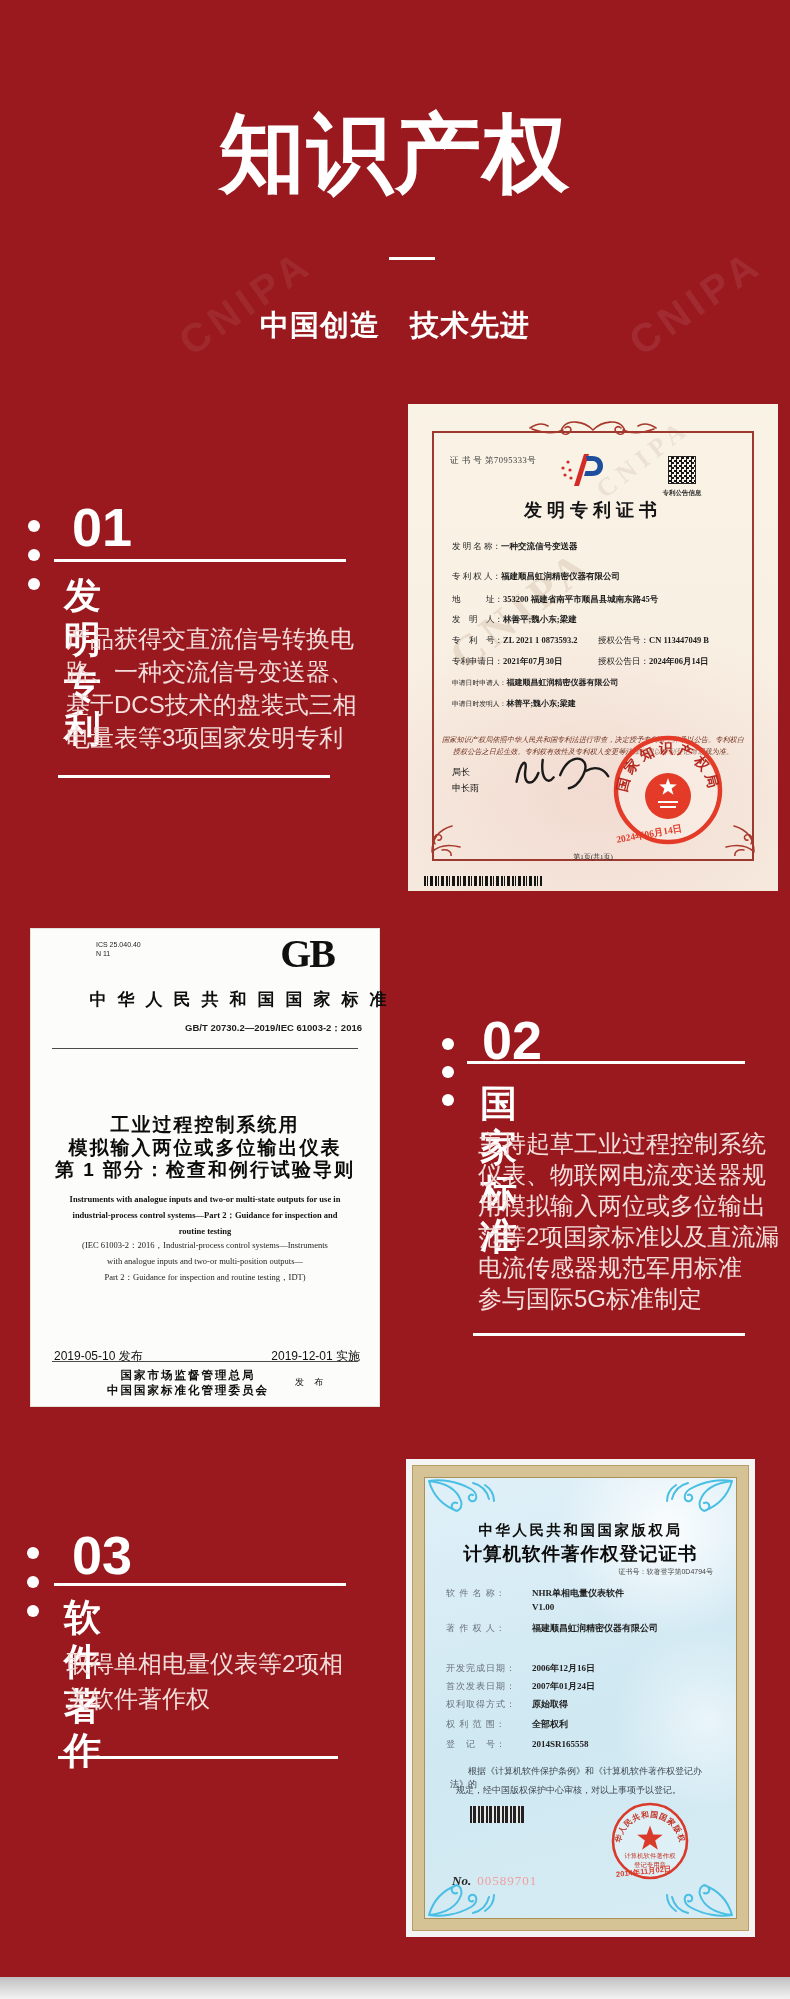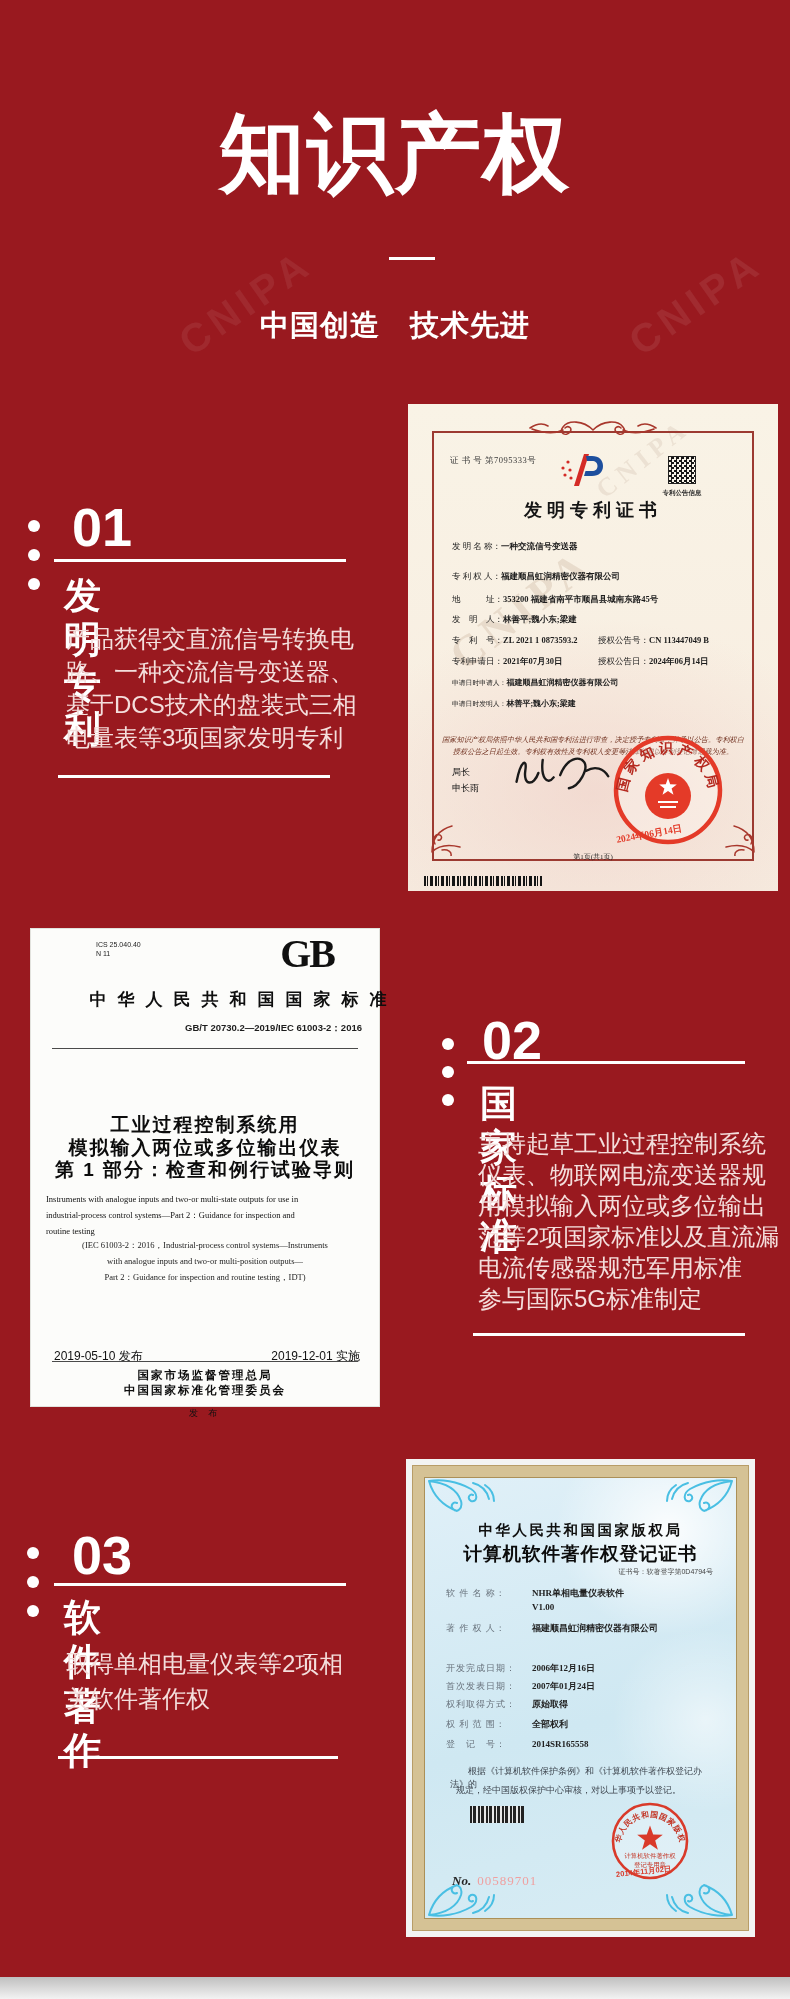--- a/index.html
+++ b/index.html
@@ -60,27 +60,27 @@
     box-shadow:inset 0 0 0 1px #e2e2dd;}
   .gb-ics{position:absolute;left:66px;top:12px;font-size:7px;line-height:9px;color:#222;}
   .gb-logo{position:absolute;right:46px;top:2px;font-size:40px;font-weight:900;color:#101010;
     letter-spacing:-2px;font-family:"Liberation Serif", serif;}
   .gb-heading{position:absolute;left:0;top:60px;width:100%;text-align:center;font-size:17px;
     font-weight:700;letter-spacing:11px;text-indent:11px;color:#0e0e0e;font-family:"Liberation Serif", serif;padding-left:33px;}
   .gb-code{position:absolute;right:18px;top:94px;font-size:9.5px;font-weight:700;color:#1d1d1d;}
   .gb-hr{position:absolute;left:22px;right:22px;height:1px;background:#4a4a4a;}
   .gb-title{position:absolute;left:0;top:186px;width:100%;text-align:center;font-size:19px;
     line-height:22.5px;font-weight:700;letter-spacing:2px;color:#0c0c0c;}
-  .gb-en{position:absolute;left:16px;right:16px;top:263px;font-size:8.5px;
-    line-height:16px;font-weight:400;color:#111;font-family:"Liberation Serif", serif;}
+  .gb-en{position:absolute;left:16px;right:16px;top:263px;text-align:center;font-size:8.5px;
+    line-height:16px;font-weight:700;color:#111;font-family:"Liberation Serif", serif;}
   .gb-iec{position:absolute;left:20px;right:20px;top:309px;text-align:center;font-size:8.5px;
     line-height:16px;color:#222;font-family:"Liberation Serif", serif;}
   .gb-date{position:absolute;top:420px;font-size:12px;color:#111;}
-  .gb-issuer{position:absolute;left:0;top:440px;width:100%;display:flex;justify-content:center;
-    align-items:center;gap:10px;flex-direction:column;}
+  .gb-issuer{position:absolute;left:12px;top:440px;width:100%;display:flex;justify-content:center;
+    align-items:center;gap:26px;}
   .gb-issuer .lines{font-size:11.5px;font-weight:700;letter-spacing:2px;line-height:14.5px;
     color:#0d0d0d;font-family:"Liberation Serif", serif;text-align:center;}
   .gb-pub{font-size:9px;letter-spacing:4px;color:#111;font-family:"Liberation Serif", serif;}
 
   
   .swcert{position:absolute;left:406px;top:1459px;width:349px;height:478px;background:#f3f4f3;
     padding:7px;box-sizing:border-box;}
   .swc-frame{position:relative;width:100%;height:100%;box-sizing:border-box;
     border:11px solid #d5c295;box-shadow:inset 0 0 0 1px #ab9058, 0 0 0 1px #b89d68;
     background:

